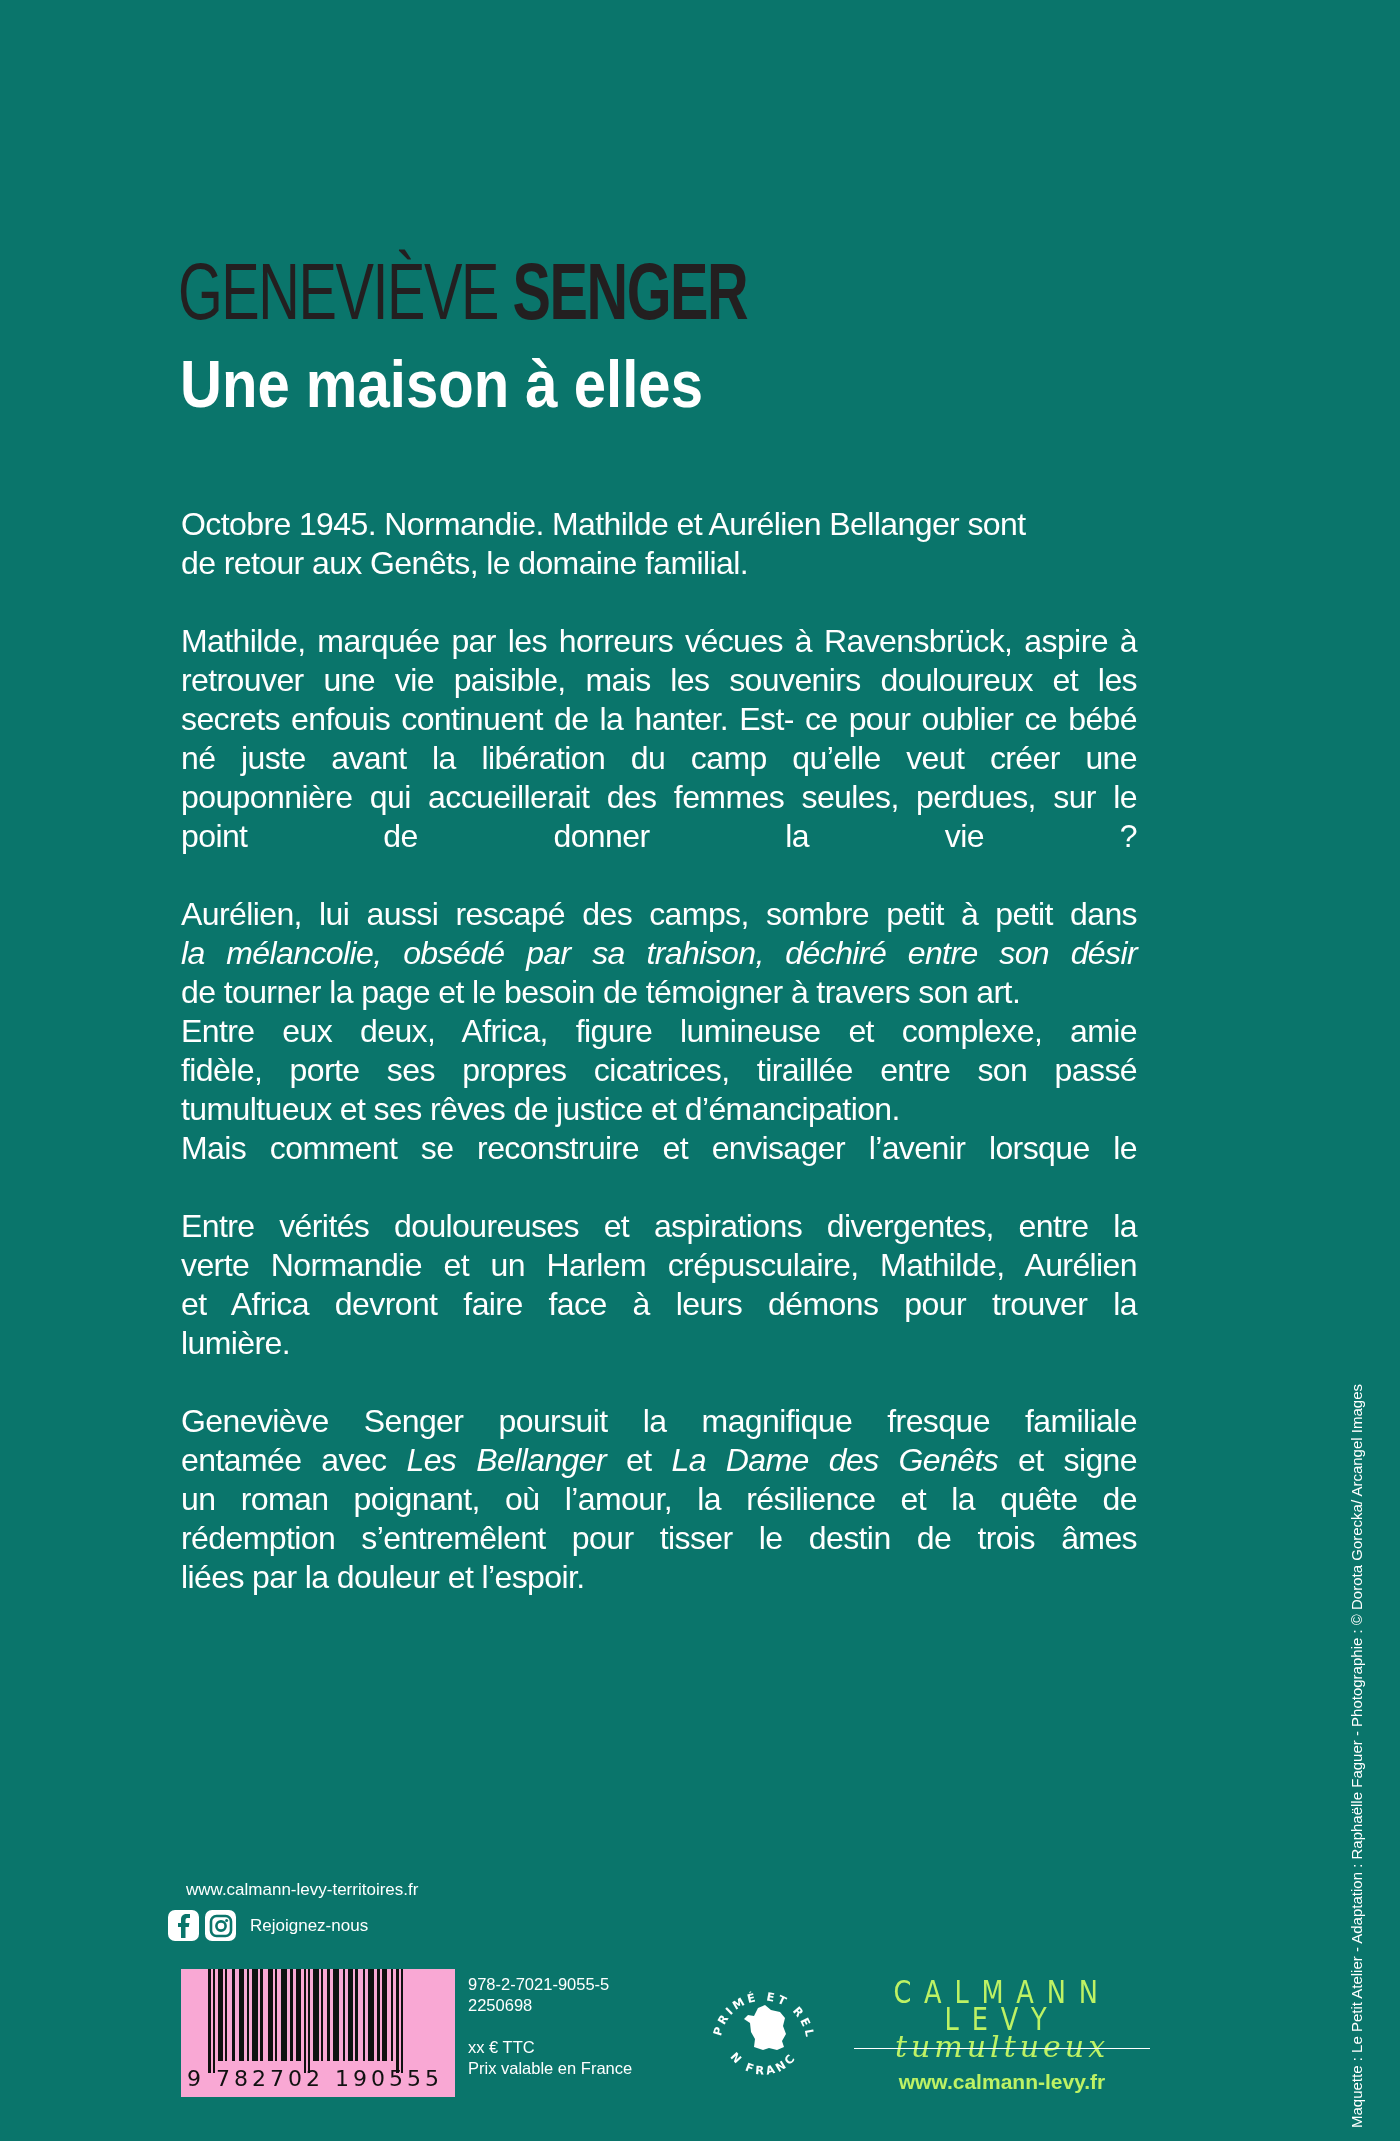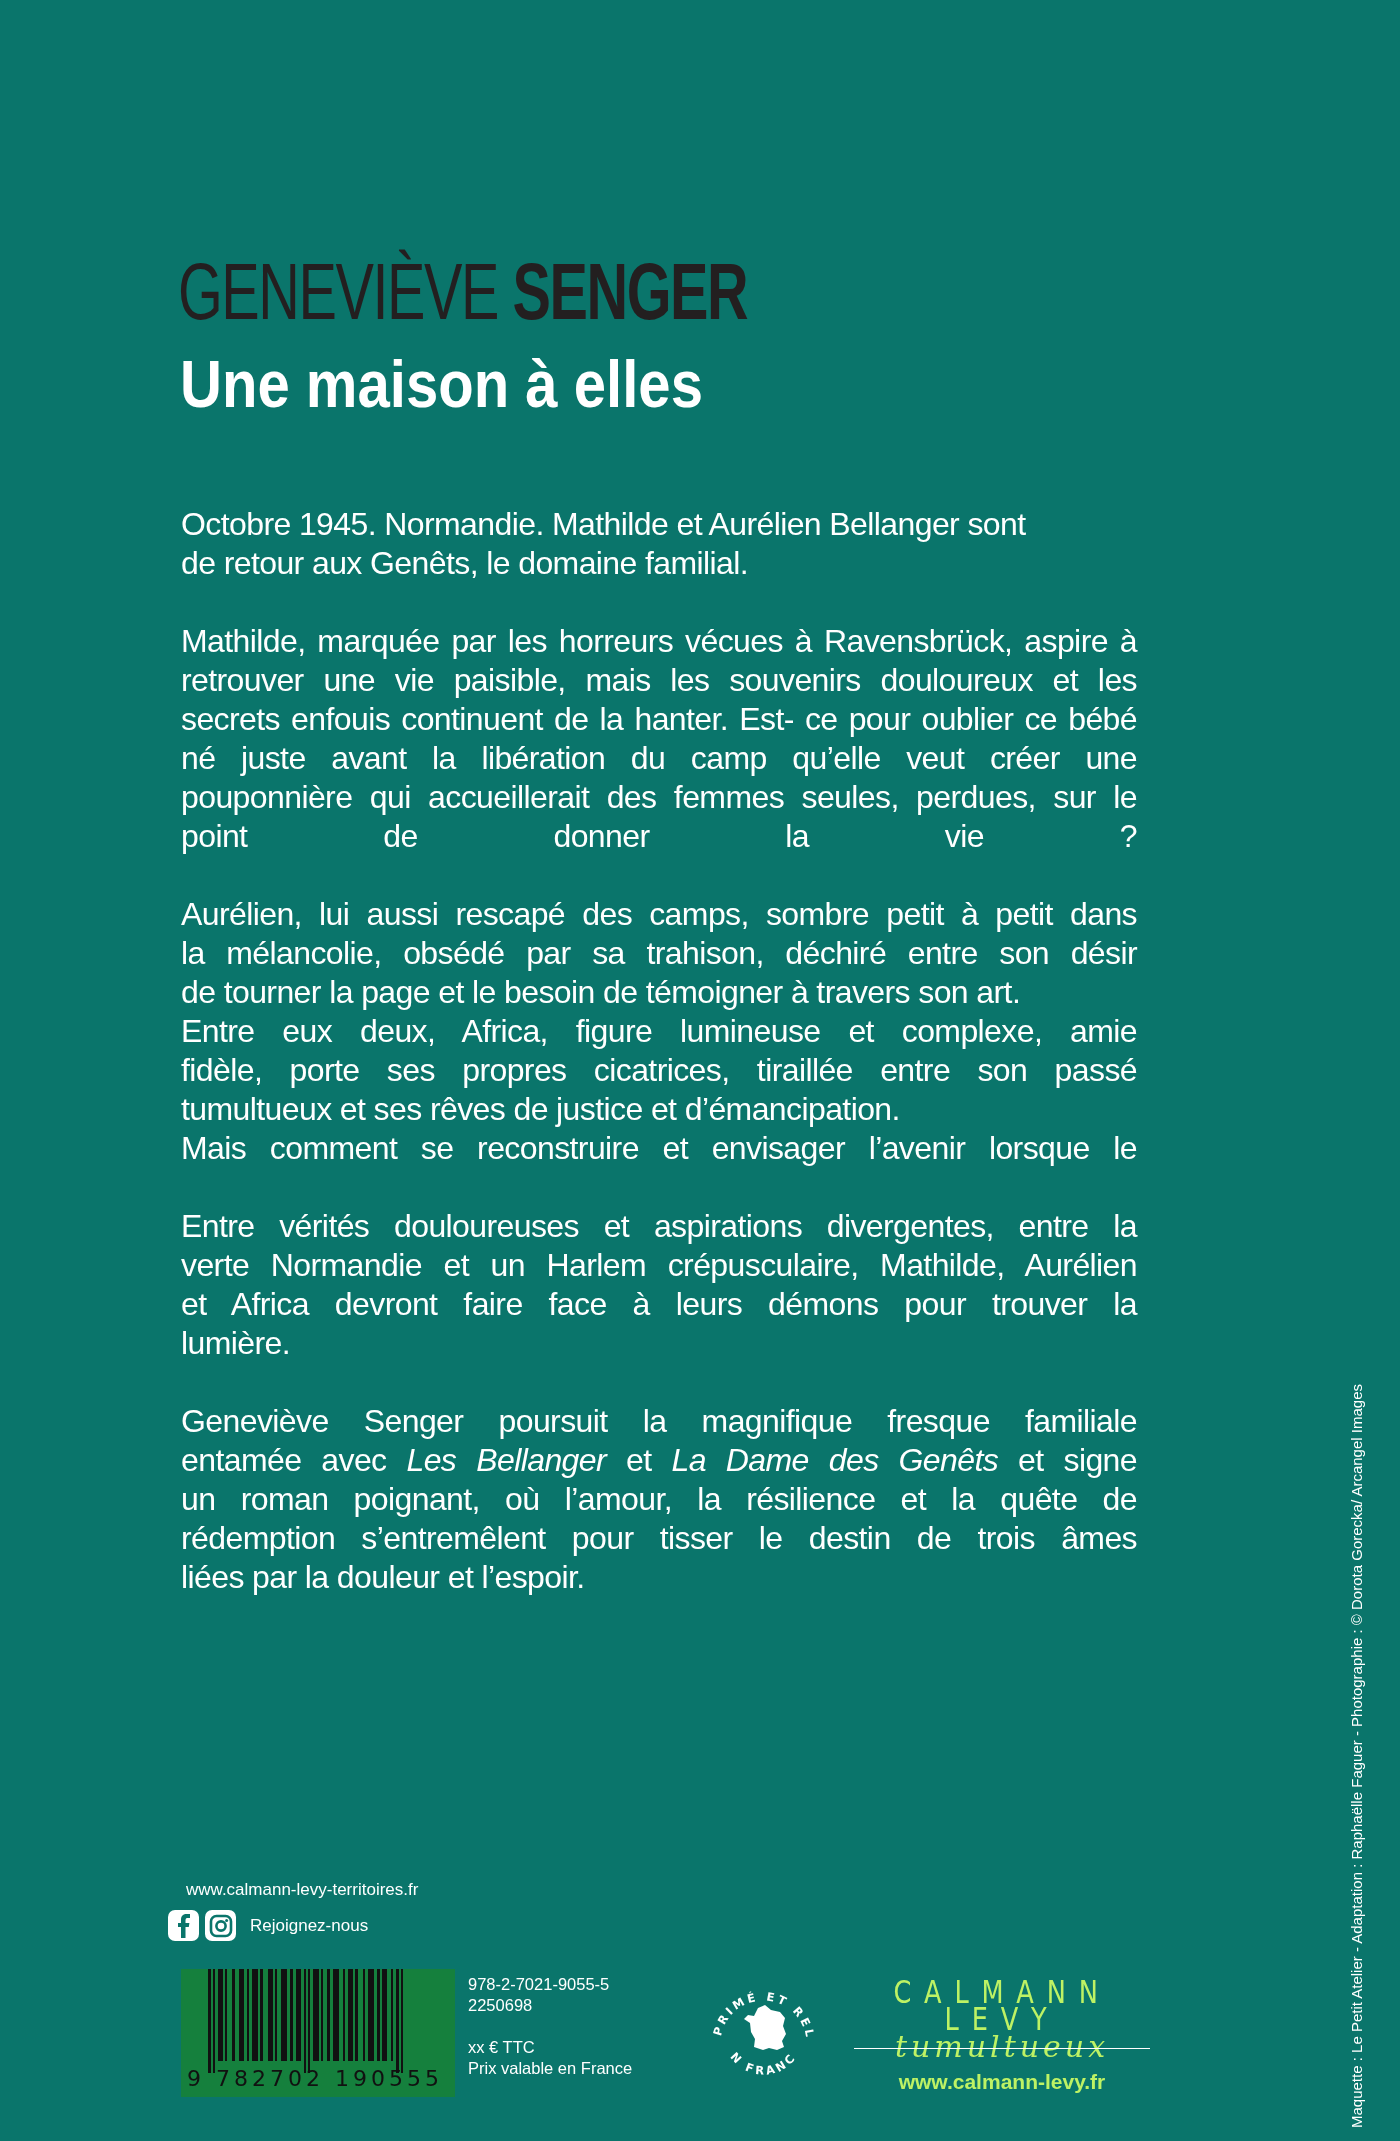--- a/index.html
+++ b/index.html
@@ -48,21 +48,21 @@
       position: absolute; left: 168px; top: 1910px;
       display: flex; align-items: center; gap: 6px;
     }
     .social-icon {
       width: 31px; height: 31px; background: #fff; border-radius: 7px;
       display: flex; align-items: center; justify-content: center;
     }
     .social-label { font-size: 17px; margin-left: 8px; }
     .barcode {
       position: absolute; left: 181px; top: 1969px;
-      width: 274px; height: 128px; background: #15803d;
+      width: 274px; height: 128px; background: #f9a8d4;
     }
     .bars {
       position: absolute; left: 27px; top: 0; width: 240px; height: 104px;
       display: flex; align-items: flex-start;
     }
     .bars span { display: block; background: #111; height: 92px; }
     .bars span.g { height: 104px; }
     .bar-digits {
       position: absolute; left: 6px; bottom: 6px; width: 262px;
       font-family: "DejaVu Sans", sans-serif; font-size: 22px; color: #111;
@@ -126,21 +126,21 @@
   <p class="para" style="text-align-last: justify;">
     <span>Mathilde, marquée par les horreurs vécues à Ravensbrück,</span>
     <span>aspire à retrouver une vie paisible, mais les souvenirs</span>
     <span>douloureux et les secrets enfouis continuent de la hanter.  Est-</span>
     <span>ce pour oublier ce bébé né juste avant la libération du camp</span>
     <span>qu’elle veut créer une pouponnière qui accueillerait des femmes</span>
     <span style="display:inline;">seules, perdues, sur le point de donner la vie ?</span>
   </p>
   <p class="para">
     <span class="line" style="text-align-last: justify;">Aurélien, lui aussi rescapé des camps, sombre petit à petit dans</span>
-    <span class="line" style="text-align-last: justify;">la mélancolie, obsédé par sa trahison, déchiré entre son désir</span>
+    <span class="line" style="text-align-last: justify; font-style: italic;">la mélancolie, obsédé par sa trahison, déchiré entre son désir</span>
     <span class="line">de tourner la page et le besoin de témoigner à travers son art.</span>
     <span class="line" style="text-align-last: justify;">Entre eux deux, Africa, figure lumineuse et complexe, amie</span>
     <span class="line" style="text-align-last: justify;">fidèle, porte ses propres cicatrices, tiraillée entre son passé</span>
     <span class="line">tumultueux et ses rêves de justice et d’émancipation.</span>
     <span class="line" style="text-align-last: justify;">Mais comment se reconstruire et envisager l’avenir lorsque le</span>
   </p>
   <p class="para">
     <span class="line" style="text-align-last: justify;">Entre vérités douloureuses et aspirations divergentes, entre la</span>
     <span class="line" style="text-align-last: justify;">verte Normandie et un Harlem crépusculaire, Mathilde, Aurélien</span>
     <span class="line" style="text-align-last: justify;">et Africa devront faire face à leurs démons pour trouver la</span>

